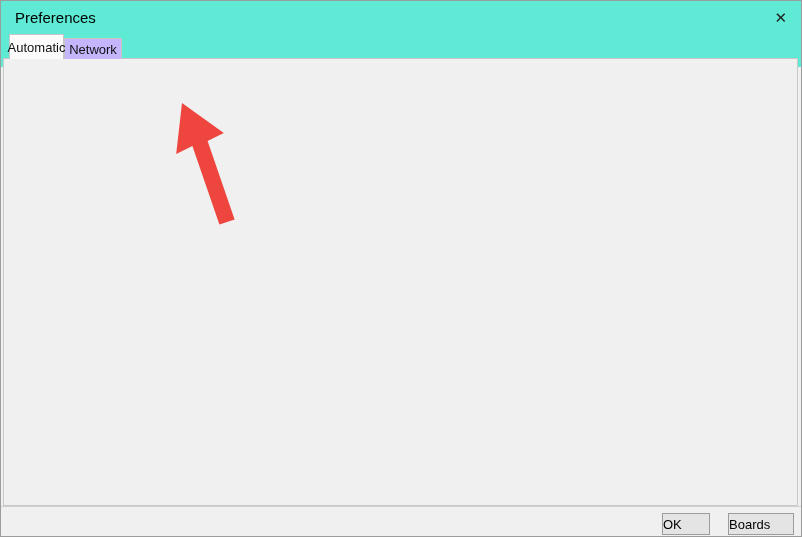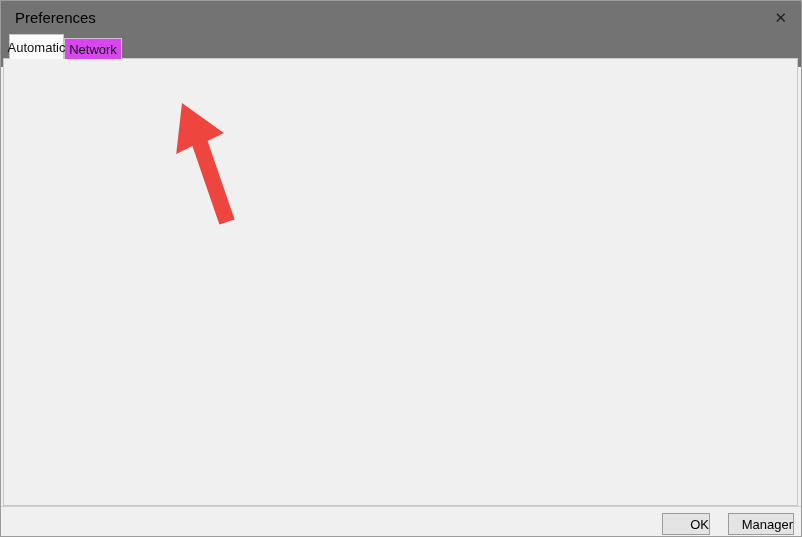--- a/index.html
+++ b/index.html
@@ -1,31 +1,31 @@
 <!DOCTYPE html>
 <html><head>
 <meta charset="utf-8">
 <style>
   html,body{margin:0;padding:0;}
   body{font-family:"Liberation Sans","DejaVu Sans",sans-serif;-webkit-font-smoothing:antialiased;}
   .window{position:relative;width:800px;height:535px;background:#f0f0f0;border:1px solid #9c9c9c;overflow:hidden;}
-  .titlebar{position:absolute;left:0;top:0;width:100%;height:66px;background:#737373;}
+  .titlebar{position:absolute;left:0;top:0;width:100%;height:66px;background:#5eead4;}
   .title{position:absolute;left:14px;top:8px;font-size:15px;color:#000;}
   .close-x{position:absolute;right:14px;top:8px;font-size:15px;color:#222;cursor:default;line-height:18px;}
   .tab{position:absolute;font-size:13px;color:#111;border:1px solid #c6c6c6;border-bottom:none;display:flex;align-items:center;justify-content:center;box-sizing:border-box;}
   .tab-active{left:8px;top:33px;width:55px;height:25px;background:#fbfbfb;z-index:3;}
-  .tab-inactive{left:63px;top:37px;width:58px;height:21px;background:#d946ef;z-index:2;}
+  .tab-inactive{left:63px;top:37px;width:58px;height:21px;background:#c4b5fd;z-index:2;}
   .pane{position:absolute;left:2px;top:57px;width:795px;height:448px;border:1px solid #c8c8c8;box-sizing:border-box;background:#f0f0f0;z-index:1;}
   .lbl{position:absolute;font-size:13px;color:#0a0a0a;white-space:nowrap;}
   .note{position:absolute;font-size:13px;color:#0a0a0a;white-space:nowrap;}
   .gray{color:#9a9a9a;}
   .tfield{position:absolute;background:#fff;border:1px solid #8a8a8a;box-sizing:border-box;font-size:13px;color:#000;display:flex;align-items:center;padding:0 5px;white-space:nowrap;overflow:hidden;}
   .tfield.clip-left{display:block;line-height:22px;text-align:right;}
   .caret{display:inline-block;width:1px;height:15px;background:#000;margin-left:1px;vertical-align:-3px;}
-  .btn{position:absolute;background:#e4e4e4;border:1px solid #9c9c9c;box-sizing:border-box;font-size:13px;color:#000;display:flex;align-items:center;justify-content:flex-end;cursor:default;}
+  .btn{position:absolute;background:#e4e4e4;border:1px solid #9c9c9c;box-sizing:border-box;font-size:13px;color:#000;display:flex;align-items:center;justify-content:flex-start;cursor:default;}
   .combo{position:absolute;background:linear-gradient(#efefef,#e2e2e2);border:1px solid #9e9e9e;box-sizing:border-box;font-size:13px;color:#000;display:flex;align-items:center;padding:0 6px;}
   .combo .ctext{flex:1;white-space:nowrap;overflow:hidden;}
   .chev{width:7px;height:7px;border-left:1.5px solid #444;border-bottom:1.5px solid #444;transform:rotate(-45deg);margin:-4px 2px 0 4px;flex:none;}
   .cb{position:absolute;width:15px;height:15px;background:#fff;border:1px solid #6e6e6e;box-sizing:border-box;text-align:center;}
   .cb .mark{font-size:13px;line-height:13px;color:#222;font-weight:bold;display:block;margin-top:-1px;}
   .cbl{position:absolute;font-size:13px;color:#0a0a0a;white-space:nowrap;}
   .spinner{position:absolute;left:280px;top:185px;width:52px;height:22px;background:#f6f6f6;border:1px solid #a6a6a6;box-sizing:border-box;display:flex;}
   .spin-val{flex:1;font-size:13px;color:#8a8a8a;display:flex;align-items:center;justify-content:center;}
   .spin-btns{width:15px;border-left:1px solid #a6a6a6;display:flex;flex-direction:column;}
   .spin-up,.spin-dn{flex:1;display:flex;align-items:center;justify-content:center;background:#ededed;}
@@ -162,20 +162,20 @@
 
   <div class="lbl gray" style="left:14px;top:434px;">More preferences can be edited directly in the file</div>
   <div class="lbl" style="left:14px;top:457px;">C:\Users\Max\AppData\Local\Arduino15\preferences.txt</div>
   <div class="lbl gray" style="left:14px;top:480px;">(edit only when Arduino is not running)</div>
 
   <div class="sep"></div>
   <div class="btn" style="left:661px;top:512px;width:48px;height:22px;">
     <span>OK</span>
   </div>
   <div class="btn" style="left:727px;top:512px;width:66px;height:22px;">
-    <span>Manager</span>
+    <span>Boards</span>
   </div>
 
   <svg class="arrow-svg" viewBox="0 0 800 535">
     <polygon points="181,102 222.8,131.9 206.6,139.9 233.6,218.4 218.4,223.6 191.4,145.1 175.2,153.1" fill="#ee3b35" opacity="0.95"></polygon>
   </svg>
 
 </div>
 
 </body></html>

